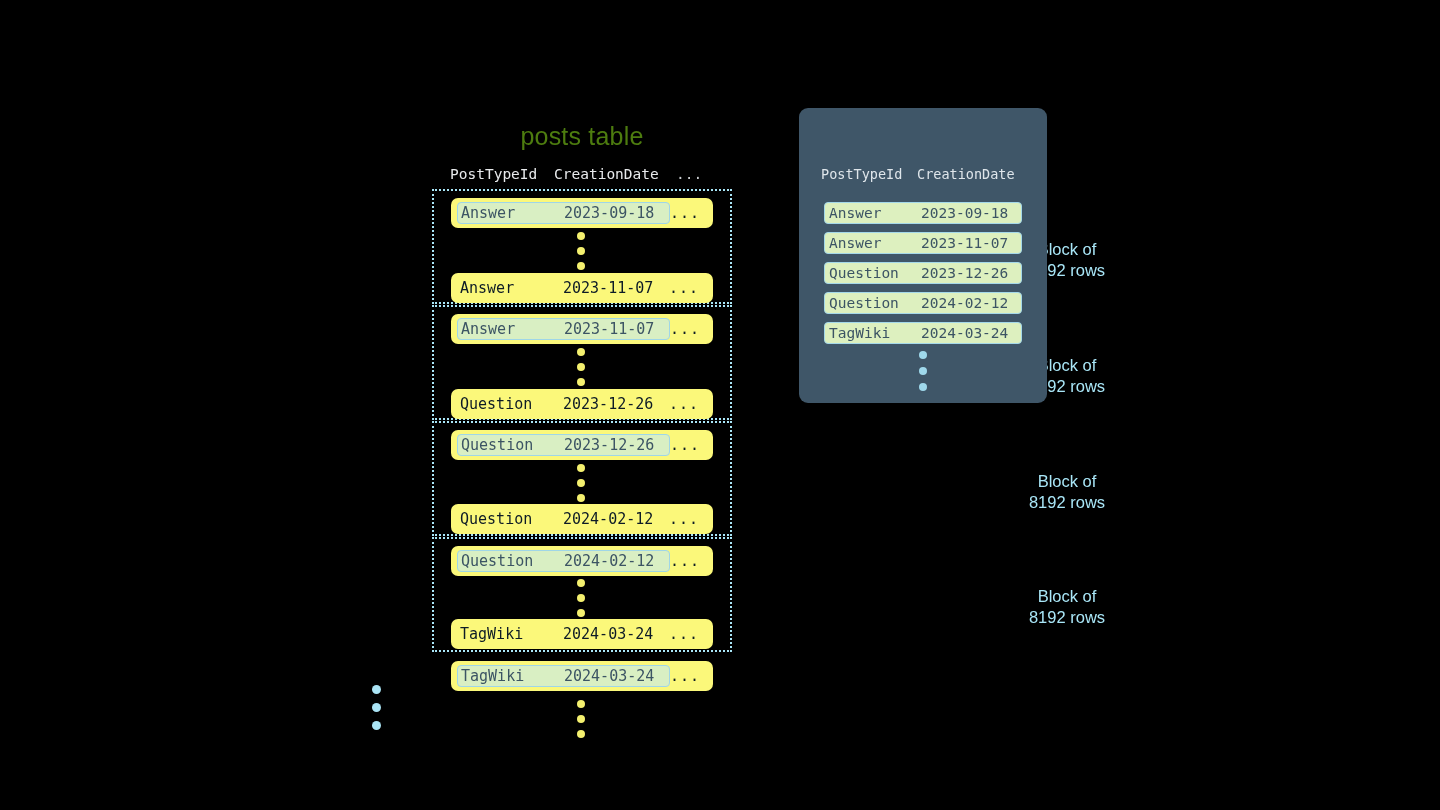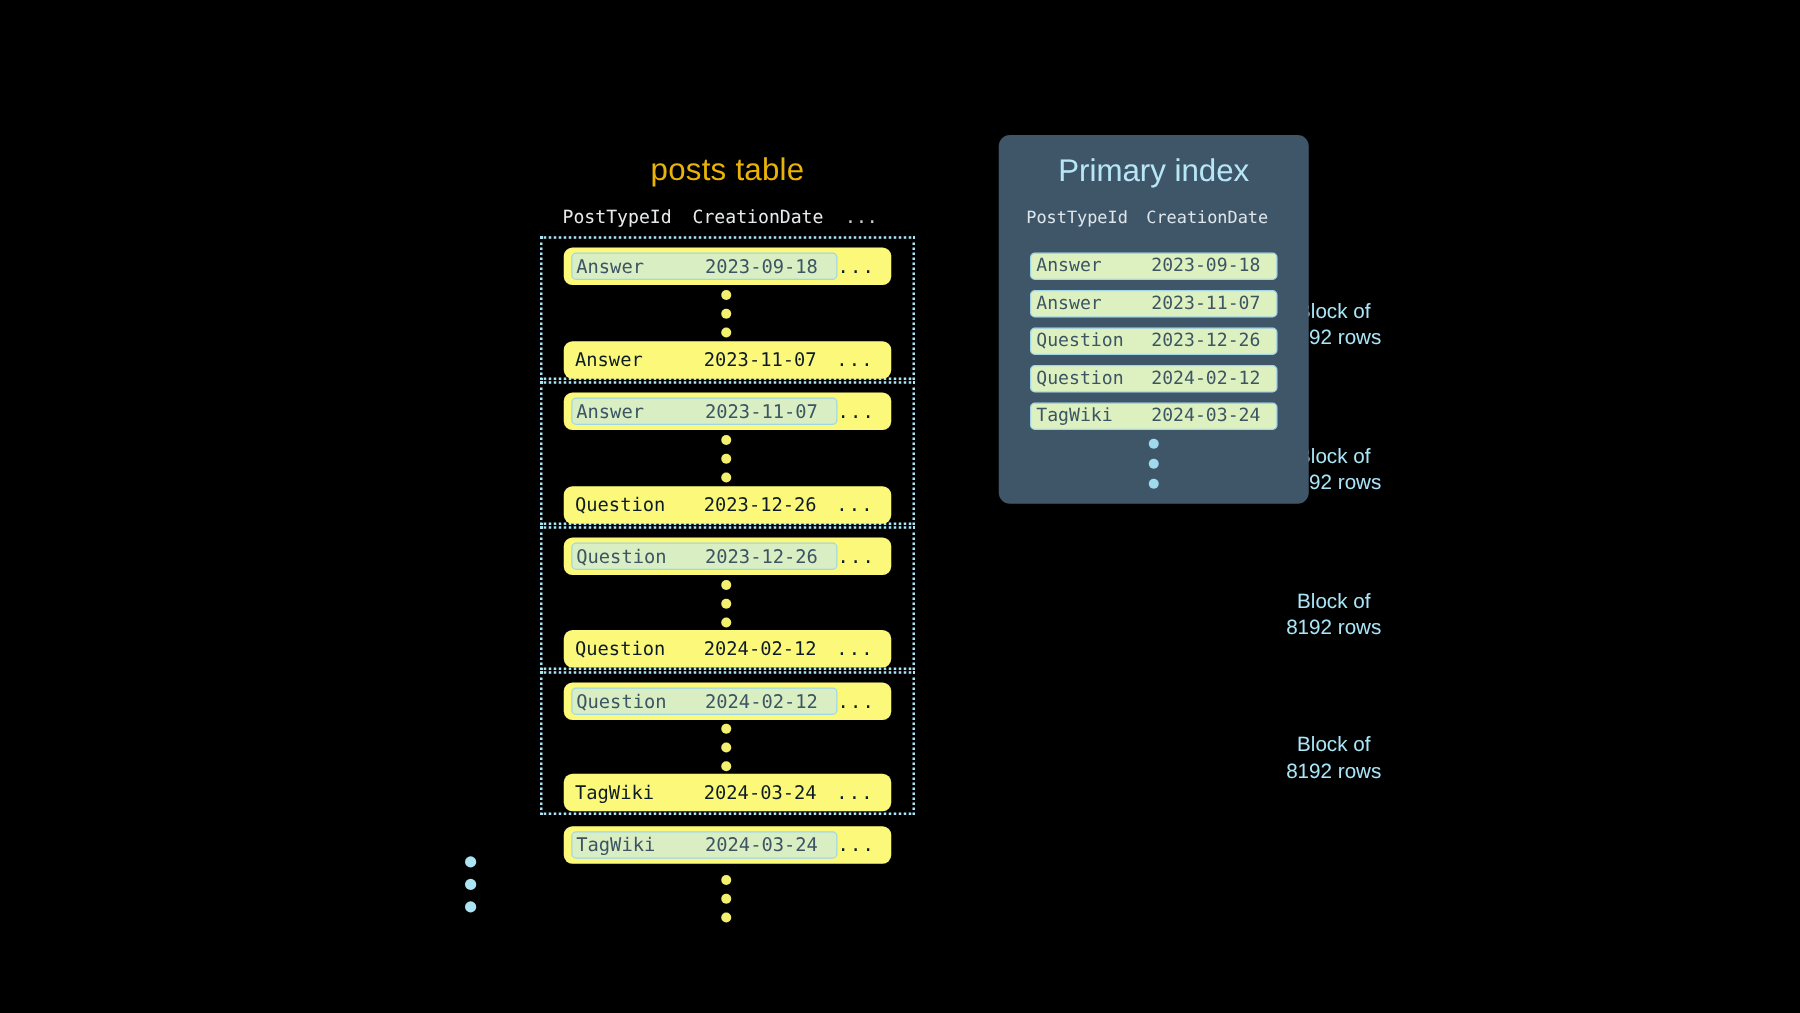--- a/index.html
+++ b/index.html
@@ -16,21 +16,21 @@
     -webkit-font-smoothing: antialiased;
   }
 
   
   #posts-table-title {
     position: absolute;
     left: 432px;
     top: 122px;
     width: 300px;
     text-align: center;
-    color: #eab308;
+    color: #4d7c0f;
     font-size: 25px;
     font-family: "Liberation Sans", sans-serif;
     letter-spacing: .2px;
   }
 
   #posts-col-headers {
     position: absolute;
     left: 450px;
     top: 166px;
     width: 264px;
@@ -327,21 +327,20 @@
     <i></i>
     <i></i>
   </div>
 <div class="vdots-blue" style="top:685px;">
     <i></i>
     <i></i>
     <i></i>
   </div>
 
 <div id="primary-index-panel">
-  <div id="primary-index-title">Primary index</div>
 
   <div id="index-col-headers">
     <span class="h-type">PostTypeId</span>
     <span class="h-date">CreationDate</span>
   </div>
 
   <div class="index-rows">
     <div class="index-row">
       <span class="c-type">Answer</span>
       <span class="c-date">2023-09-18</span>

